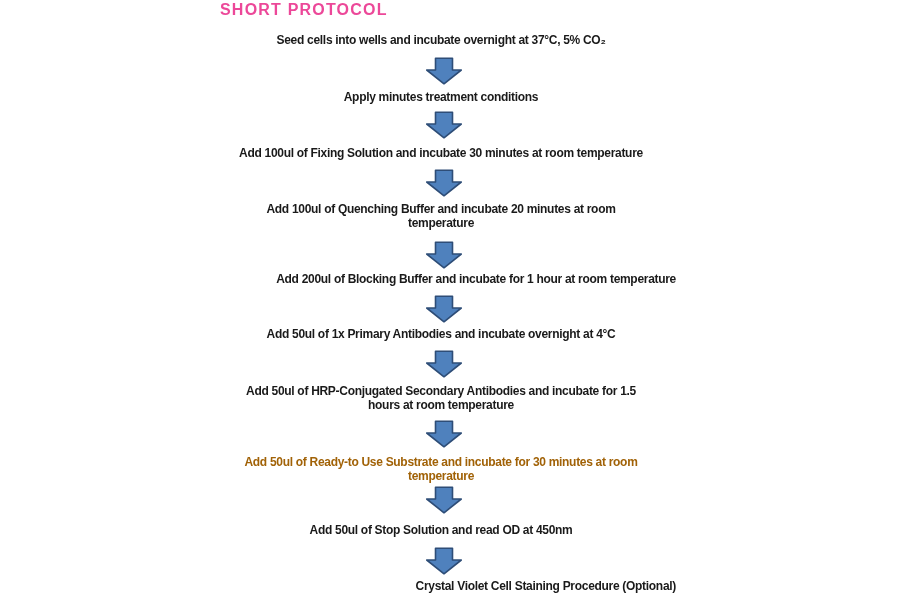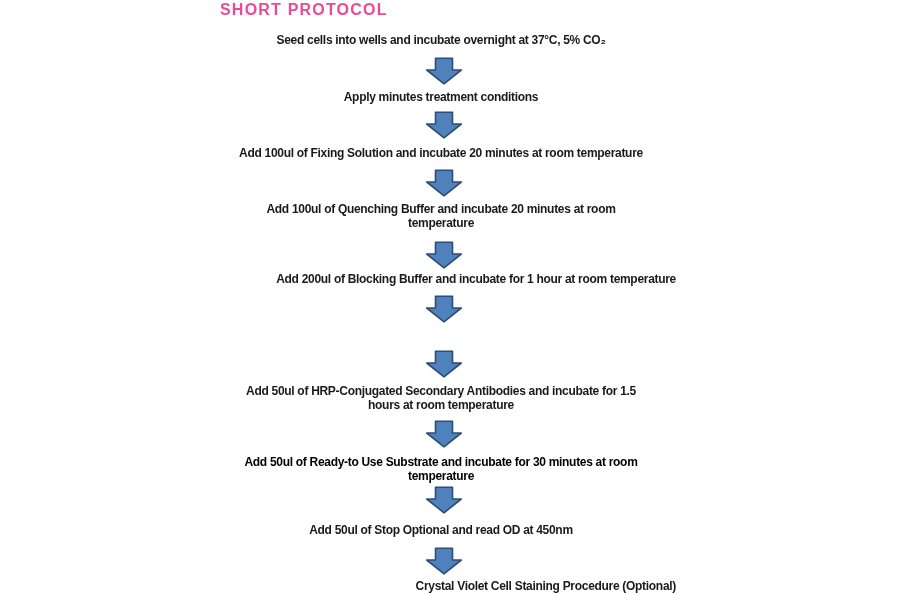--- a/index.html
+++ b/index.html
@@ -76,21 +76,21 @@
       </div>
       <div class="step" style="top: 90px; color: rgb(26, 26, 26);">
         <div class="step-line">Apply minutes treatment conditions</div>
       </div>
       <div class="arrow" style="top: 111px;">
         <svg width="37" height="28" viewBox="0 0 37 28">
           <polygon points="10,1.2 27,1.2 27,13 35.8,13 18.5,26.8 1.2,13 10,13" fill="#4f81bd" stroke="#2e4d77" stroke-width="1.6" stroke-linejoin="round"></polygon>
         </svg>
       </div>
       <div class="step" style="top: 146px; color: rgb(26, 26, 26);">
-        <div class="step-line">Add 100ul of Fixing Solution and incubate 20 minutes at room temperature</div>
+        <div class="step-line">Add 100ul of Fixing Solution and incubate 30 minutes at room temperature</div>
       </div>
       <div class="arrow" style="top: 169px;">
         <svg width="37" height="28" viewBox="0 0 37 28">
           <polygon points="10,1.2 27,1.2 27,13 35.8,13 18.5,26.8 1.2,13 10,13" fill="#4f81bd" stroke="#2e4d77" stroke-width="1.6" stroke-linejoin="round"></polygon>
         </svg>
       </div>
       <div class="step" style="top: 202px; color: rgb(26, 26, 26);">
         <div class="step-line">Add 100ul of Quenching Buffer and incubate 20 minutes at room</div>
         <div class="step-line">temperature</div>
       </div>
@@ -100,45 +100,48 @@
         </svg>
       </div>
       <div class="step" style="top: 272px; color: rgb(26, 26, 26); text-align: right;">
         <div class="step-line">Add 200ul of Blocking Buffer and incubate for 1 hour at room temperature</div>
       </div>
       <div class="arrow" style="top: 295px;">
         <svg width="37" height="28" viewBox="0 0 37 28">
           <polygon points="10,1.2 27,1.2 27,13 35.8,13 18.5,26.8 1.2,13 10,13" fill="#4f81bd" stroke="#2e4d77" stroke-width="1.6" stroke-linejoin="round"></polygon>
         </svg>
       </div>
+      <div class="step" style="top: 327px; color: rgb(26, 26, 26);">
+        <div class="step-line">Add 50ul of 1x Primary Antibodies and incubate overnight at 4°C</div>
+      </div>
       <div class="arrow" style="top: 350px;">
         <svg width="37" height="28" viewBox="0 0 37 28">
           <polygon points="10,1.2 27,1.2 27,13 35.8,13 18.5,26.8 1.2,13 10,13" fill="#4f81bd" stroke="#2e4d77" stroke-width="1.6" stroke-linejoin="round"></polygon>
         </svg>
       </div>
       <div class="step" style="top: 384px; color: rgb(26, 26, 26);">
         <div class="step-line">Add 50ul of HRP-Conjugated Secondary Antibodies and incubate for 1.5</div>
         <div class="step-line">hours at room temperature</div>
       </div>
       <div class="arrow" style="top: 420px;">
         <svg width="37" height="28" viewBox="0 0 37 28">
           <polygon points="10,1.2 27,1.2 27,13 35.8,13 18.5,26.8 1.2,13 10,13" fill="#4f81bd" stroke="#2e4d77" stroke-width="1.6" stroke-linejoin="round"></polygon>
         </svg>
       </div>
-      <div class="step" style="top: 455px; color: #000000; text-align: center;">
+      <div class="step" style="top: 455px; color: #a16207; text-align: center;">
         <div class="step-line">Add 50ul of Ready-to Use Substrate and incubate for 30 minutes at room</div>
         <div class="step-line">temperature</div>
       </div>
       <div class="arrow" style="top: 486px;">
         <svg width="37" height="28" viewBox="0 0 37 28">
           <polygon points="10,1.2 27,1.2 27,13 35.8,13 18.5,26.8 1.2,13 10,13" fill="#4f81bd" stroke="#2e4d77" stroke-width="1.6" stroke-linejoin="round"></polygon>
         </svg>
       </div>
       <div class="step" style="top: 523px; color: rgb(26, 26, 26);">
-        <div class="step-line">Add 50ul of Stop Optional and read OD at 450nm</div>
+        <div class="step-line">Add 50ul of Stop Solution and read OD at 450nm</div>
       </div>
       <div class="arrow" style="top: 547px;">
         <svg width="37" height="28" viewBox="0 0 37 28">
           <polygon points="10,1.2 27,1.2 27,13 35.8,13 18.5,26.8 1.2,13 10,13" fill="#4f81bd" stroke="#2e4d77" stroke-width="1.6" stroke-linejoin="round"></polygon>
         </svg>
       </div>
       <div class="step" style="top: 579px; color: rgb(26, 26, 26); text-align: right;">
         <div class="step-line">Crystal Violet Cell Staining Procedure (Optional)</div>
       </div>
     </div>

